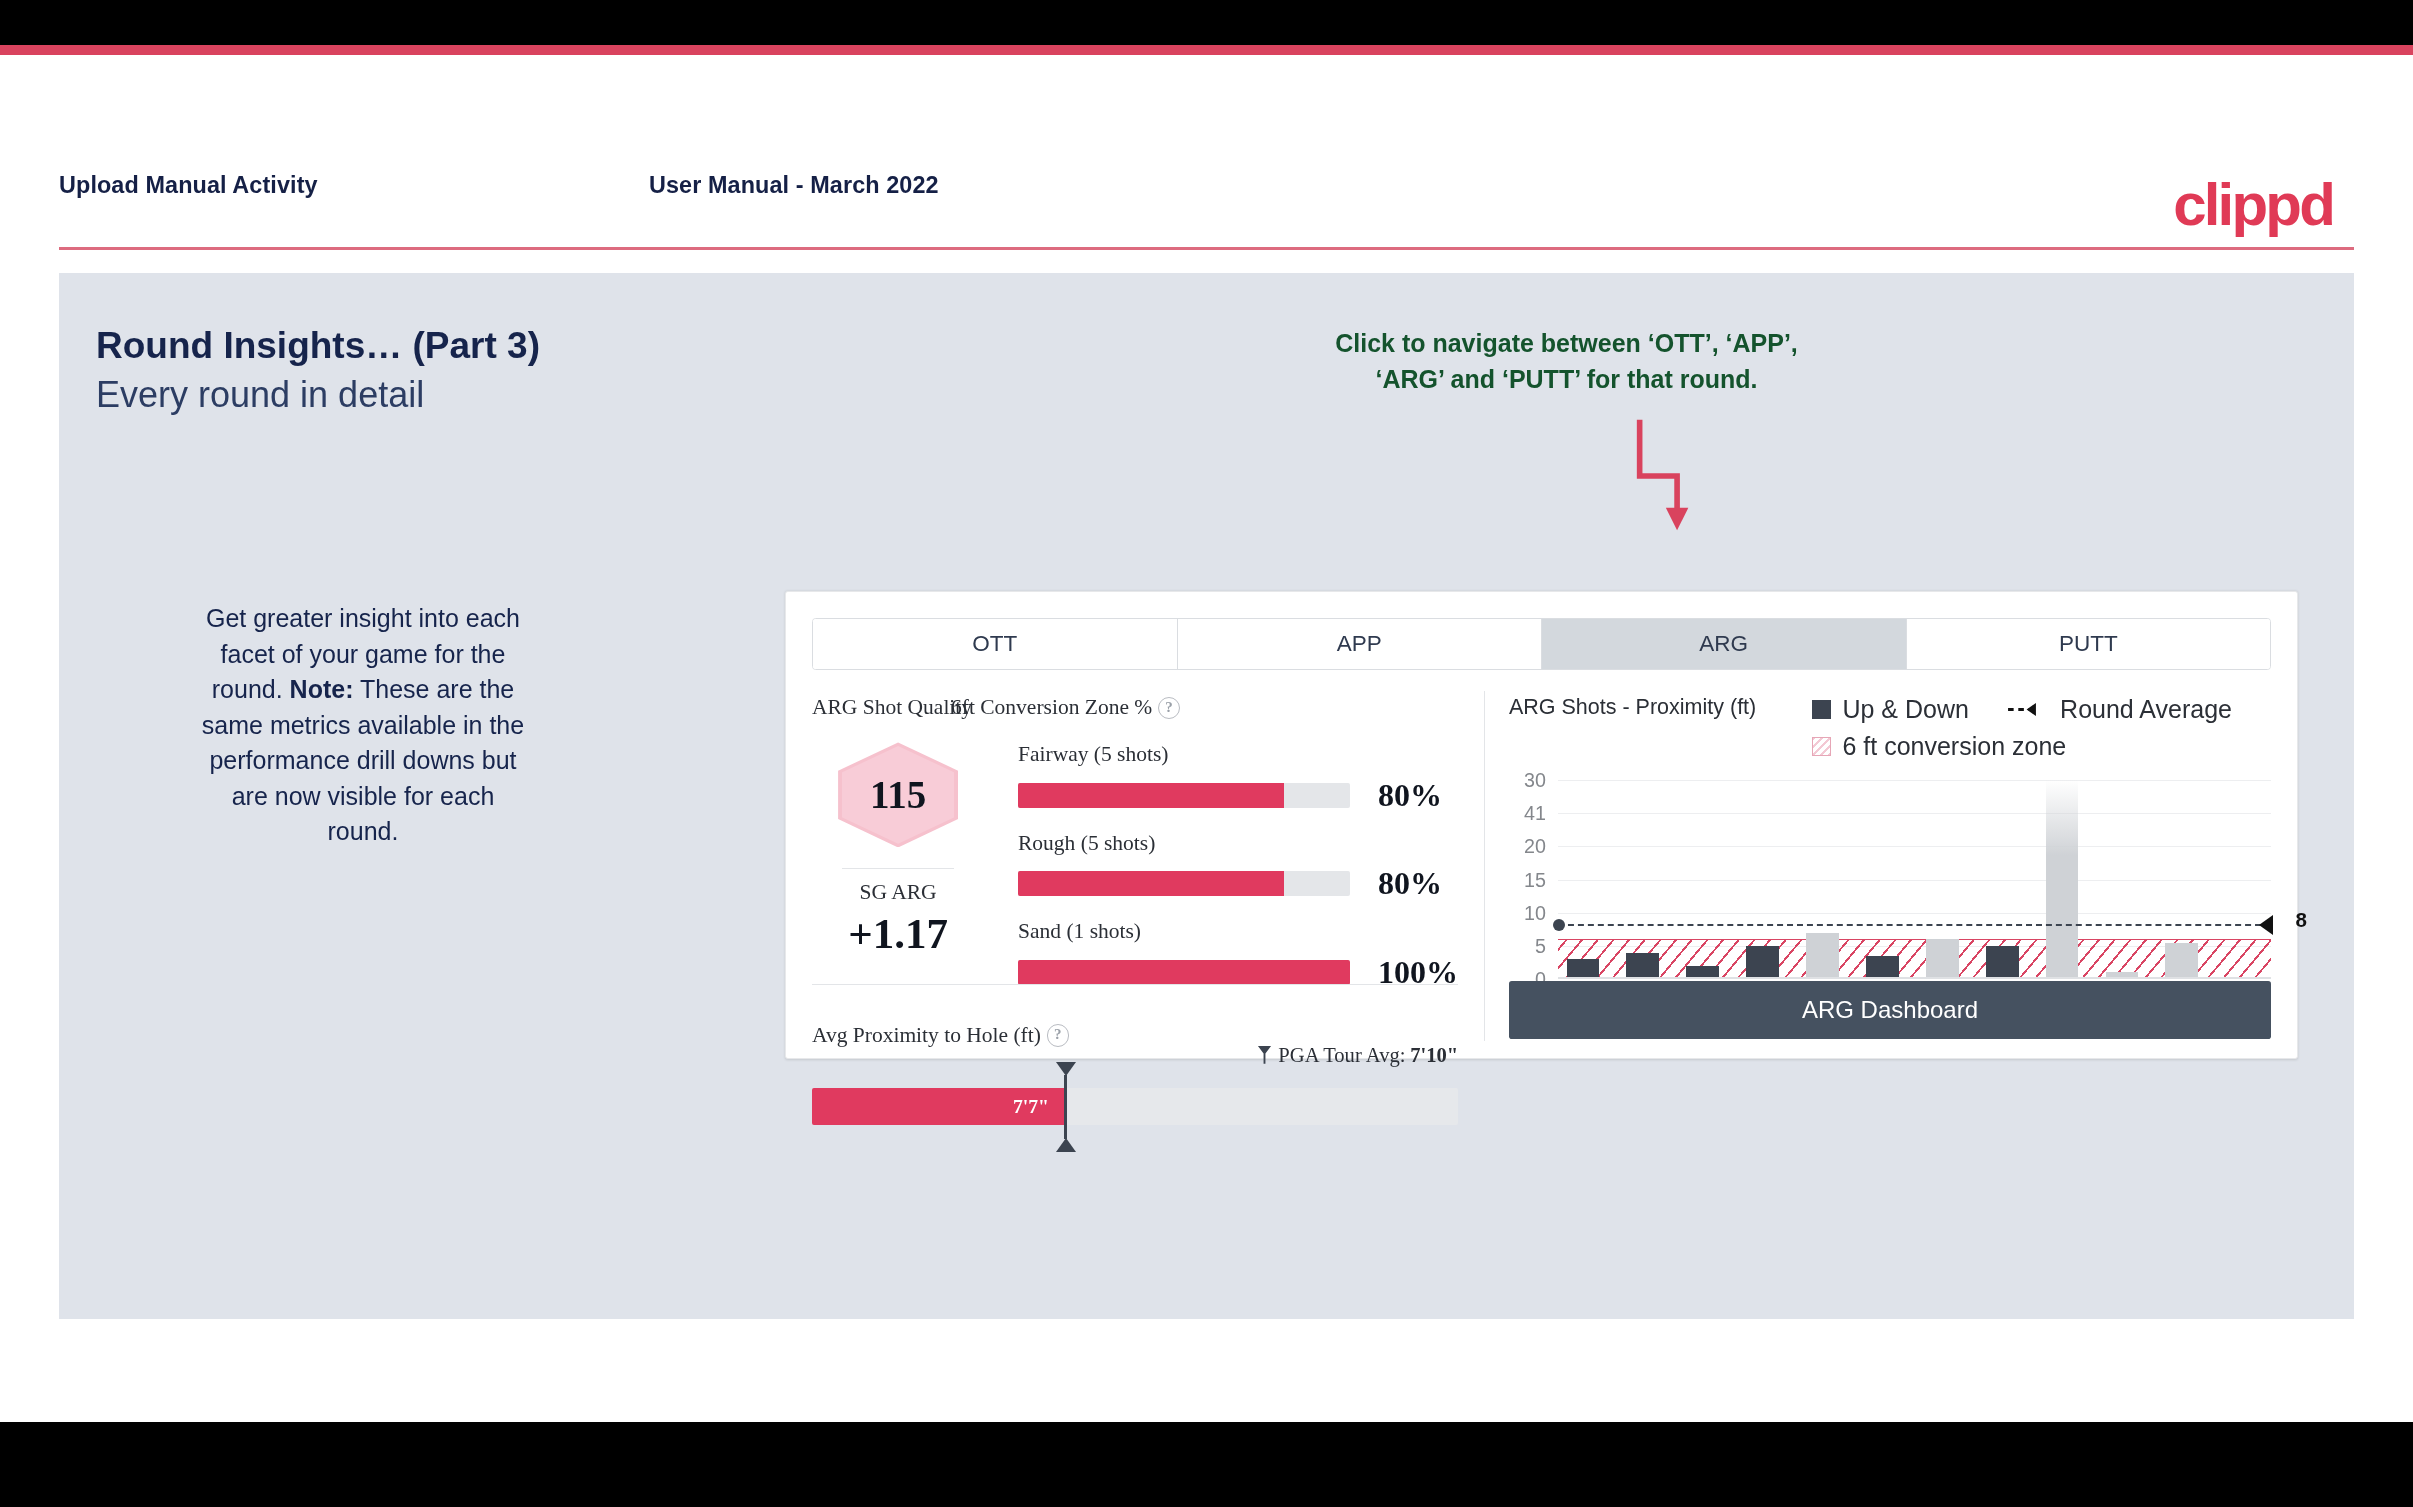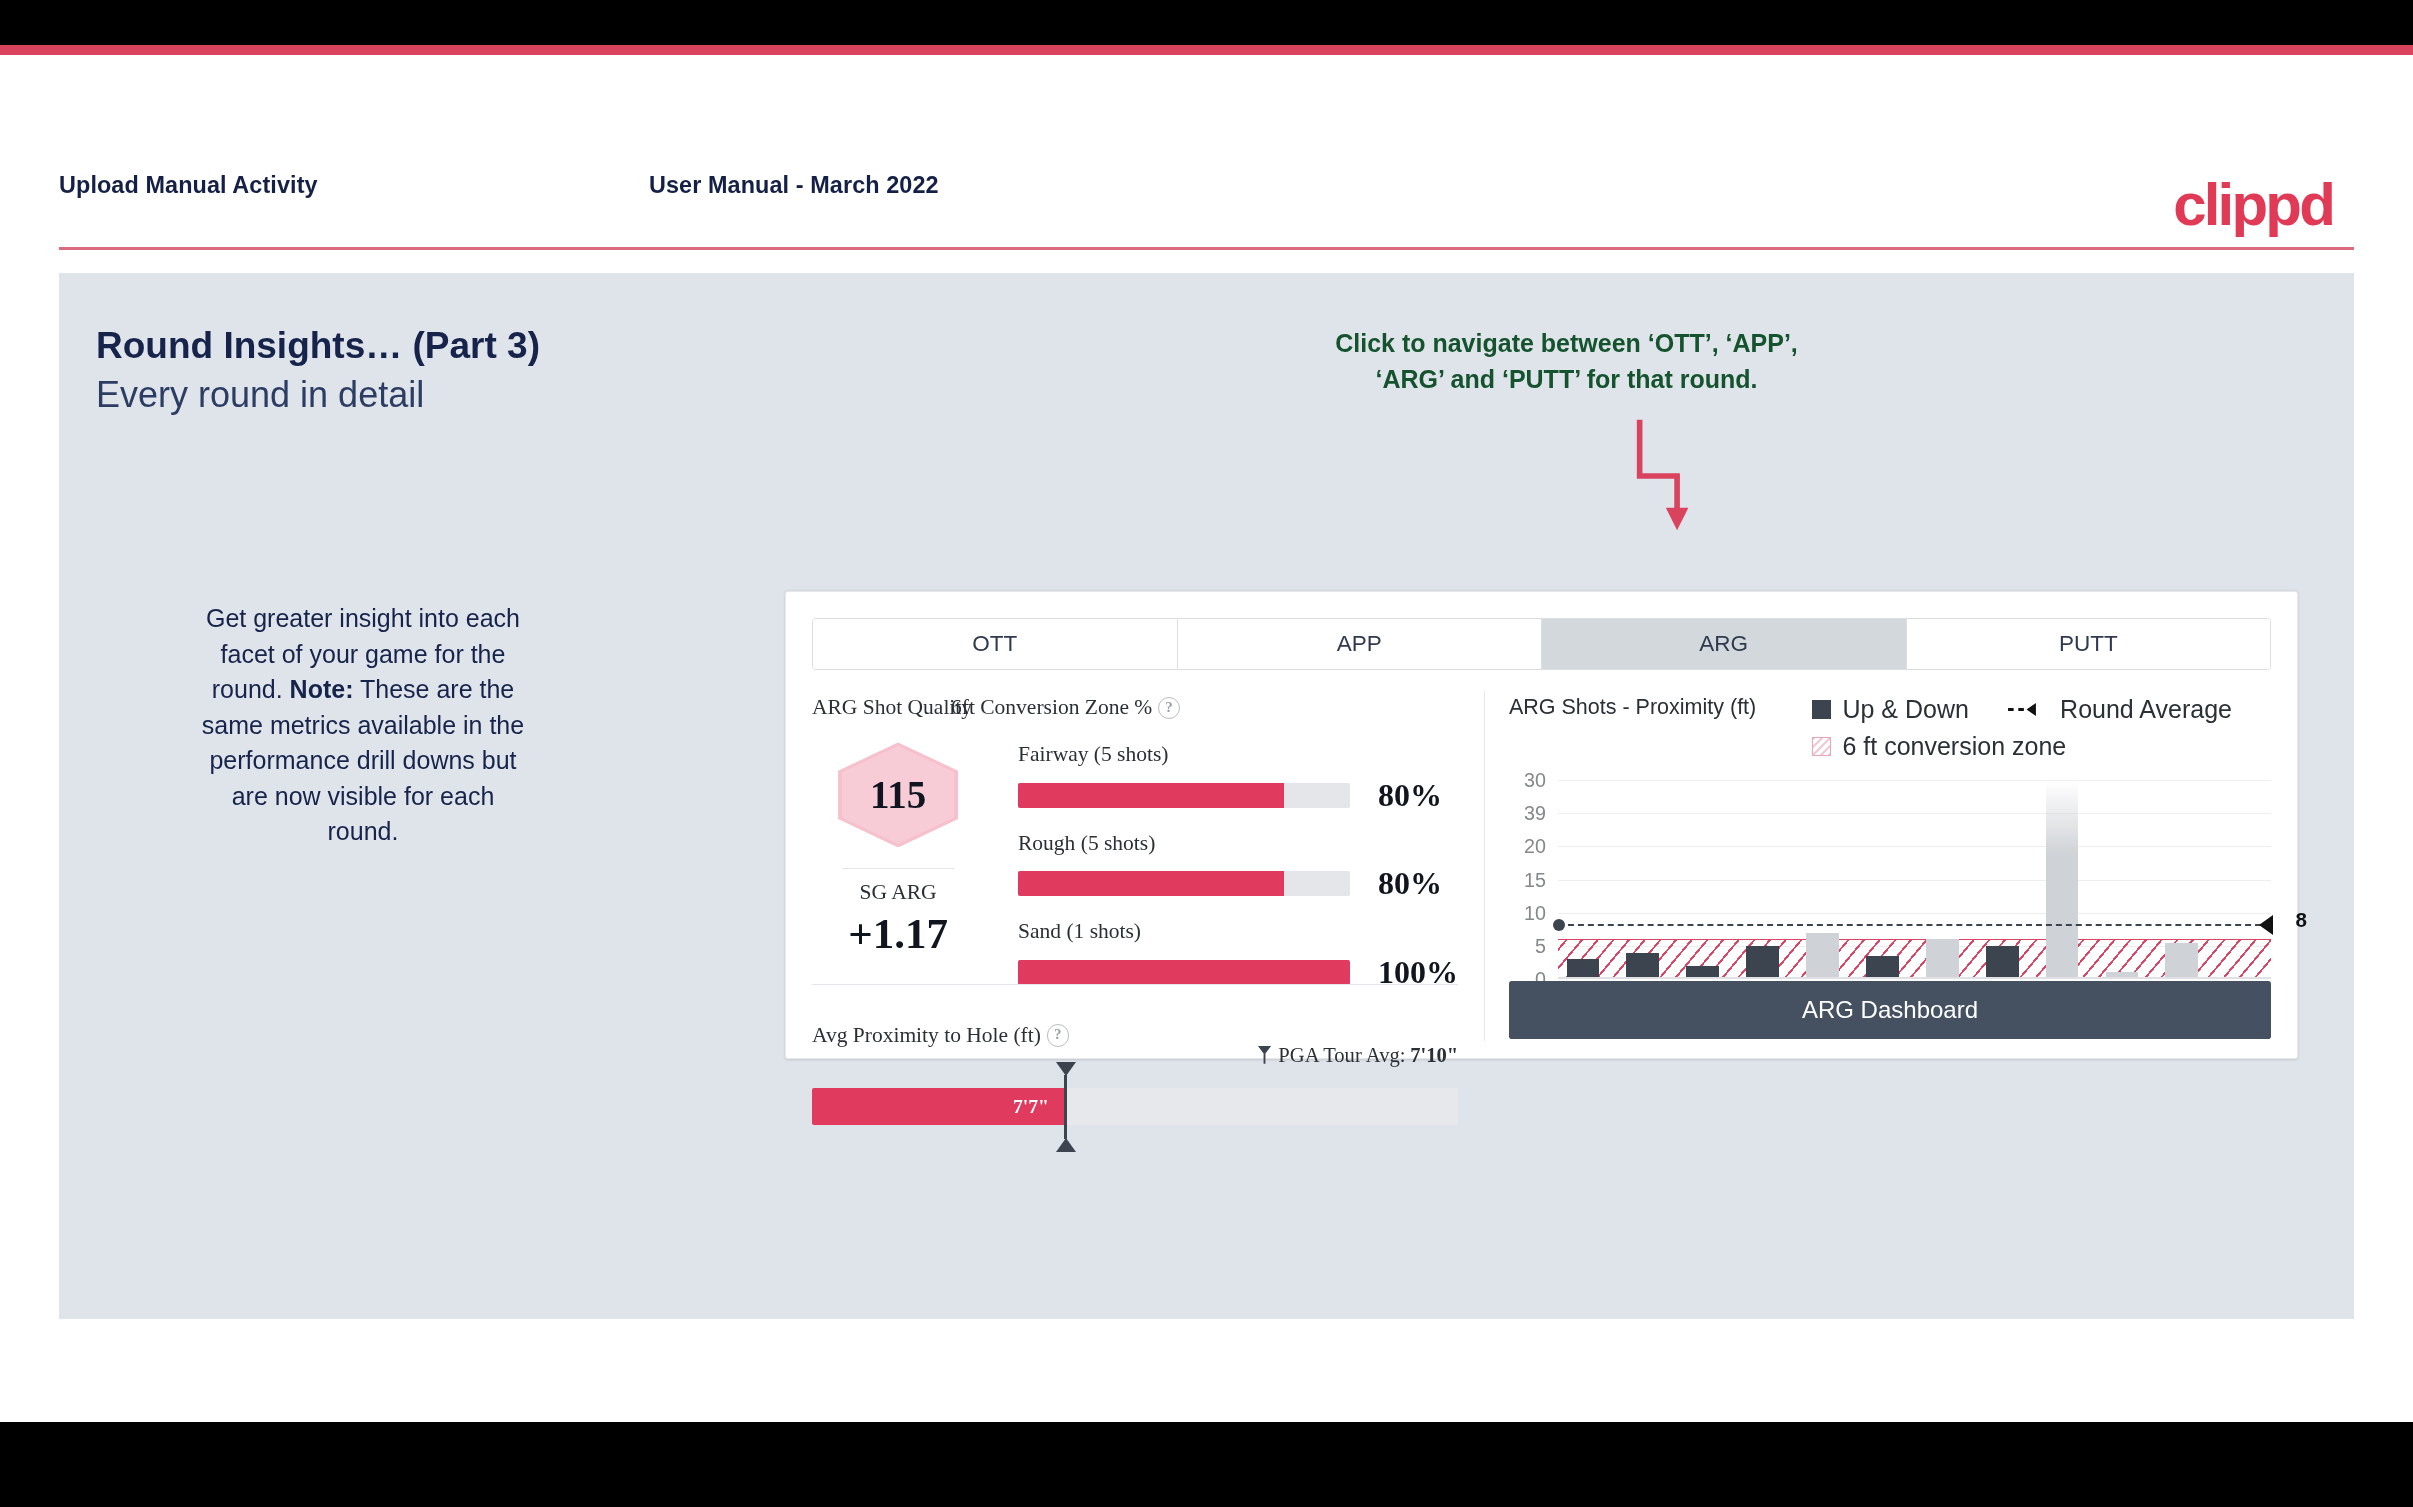--- a/index.html
+++ b/index.html
@@ -314,21 +314,21 @@
                   <span class="sw-hatch"></span>
                   <span>6 ft conversion zone</span>
                 </div>
               </div>
             </div>
           </div>
 
           <div class="chart">
             <div class="ylabels">
               <div class="ylab" style="top:0%">30</div>
-              <div class="ylab" style="top:16.66%">39</div>
+              <div class="ylab" style="top:16.66%">41</div>
               <div class="ylab" style="top:33.33%">20</div>
               <div class="ylab" style="top:50%">15</div>
               <div class="ylab" style="top:66.66%">10</div>
               <div class="ylab" style="top:83.33%">5</div>
               <div class="ylab" style="top:100%">0</div>
             </div>
 
             <div class="plot">
               <div class="gridline" style="top:0%"></div>
               <div class="gridline" style="top:16.66%"></div>

